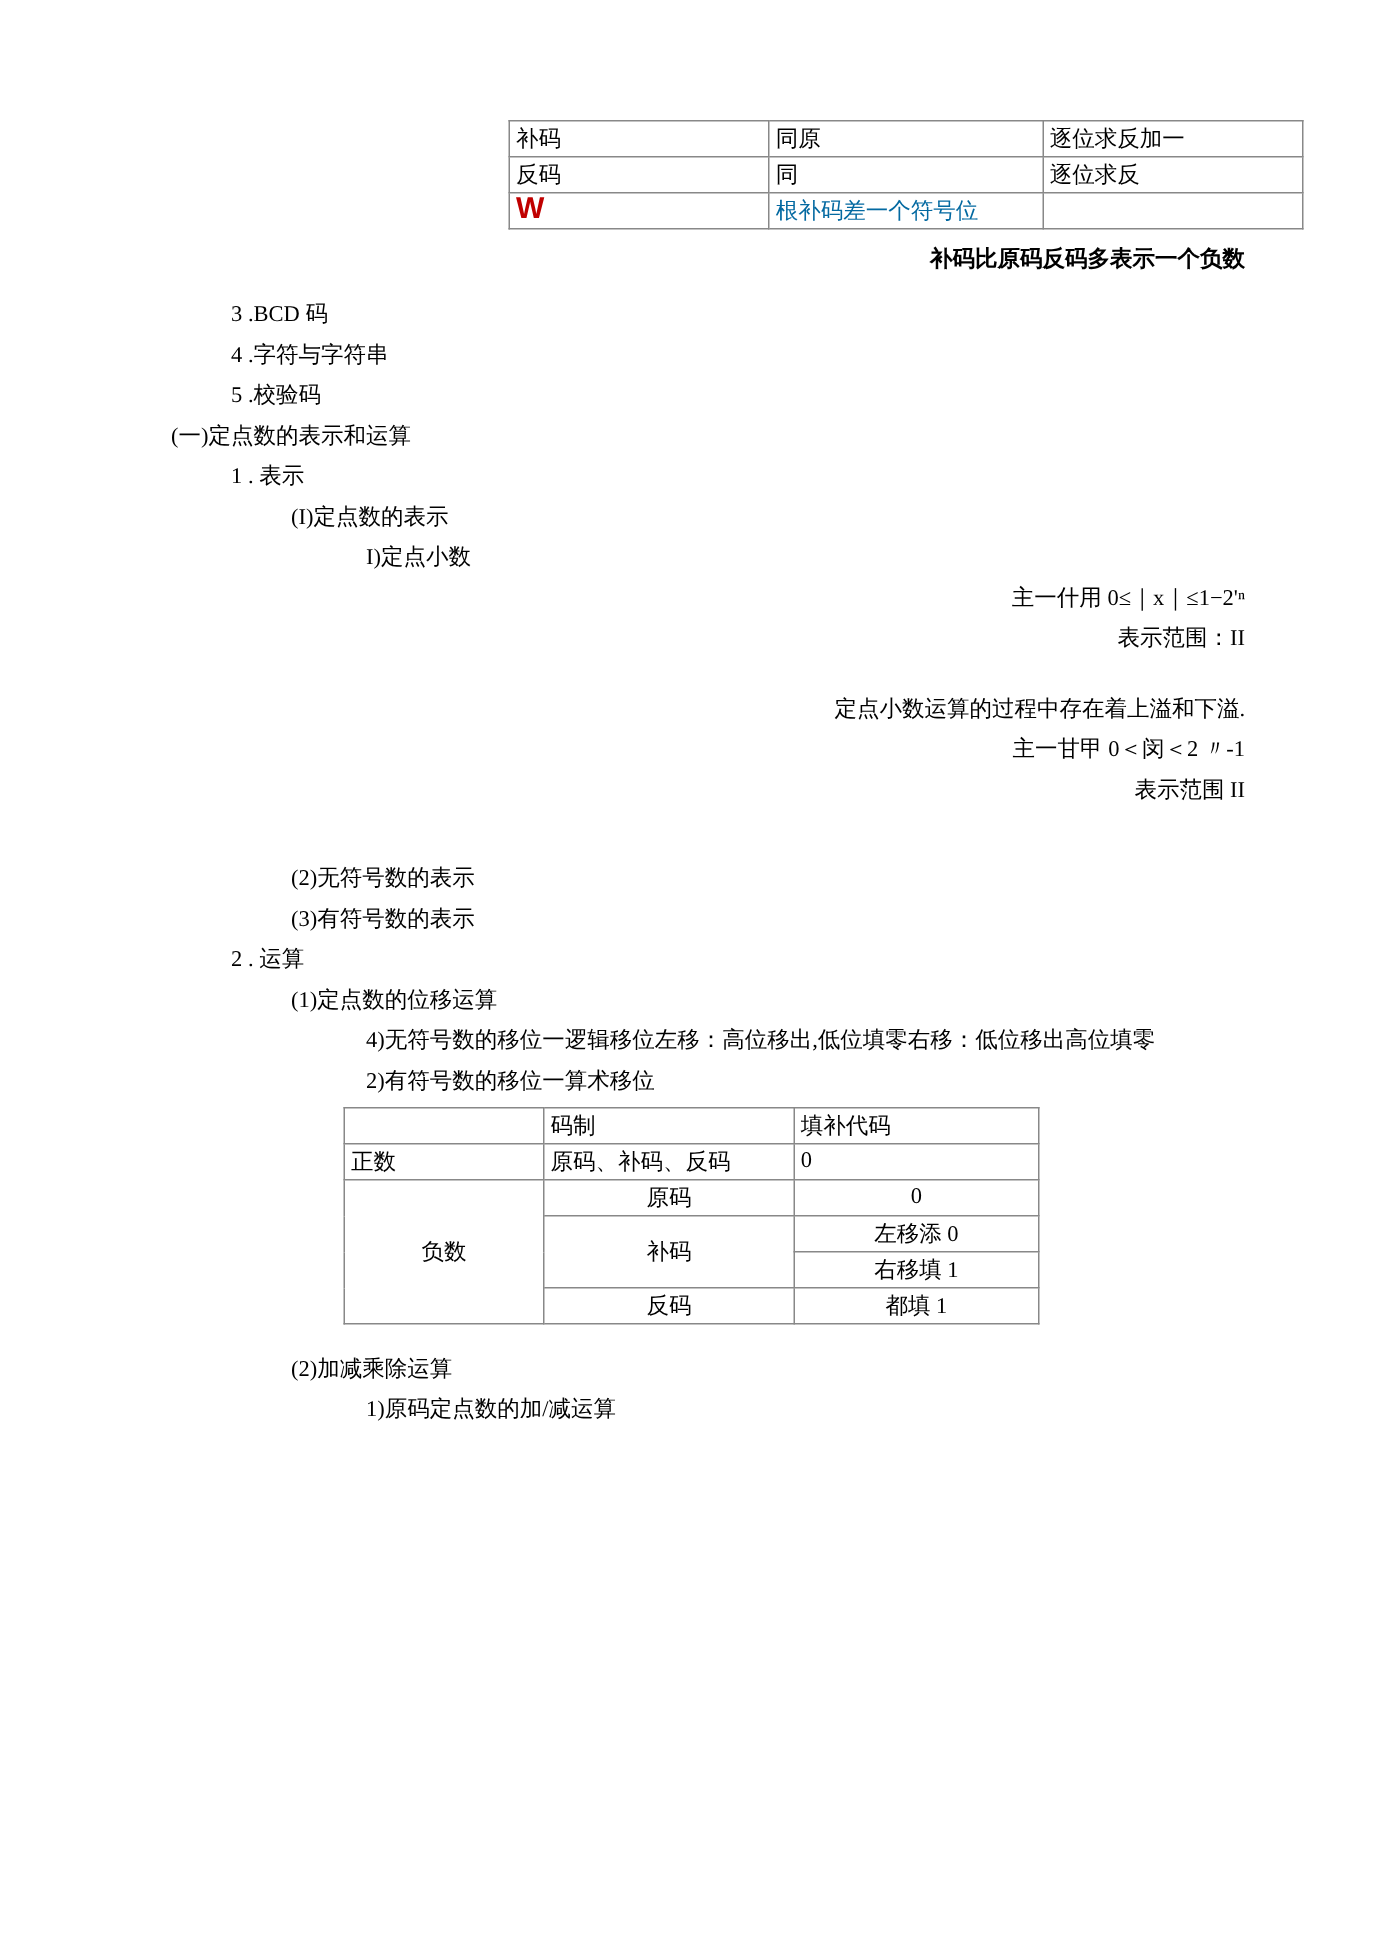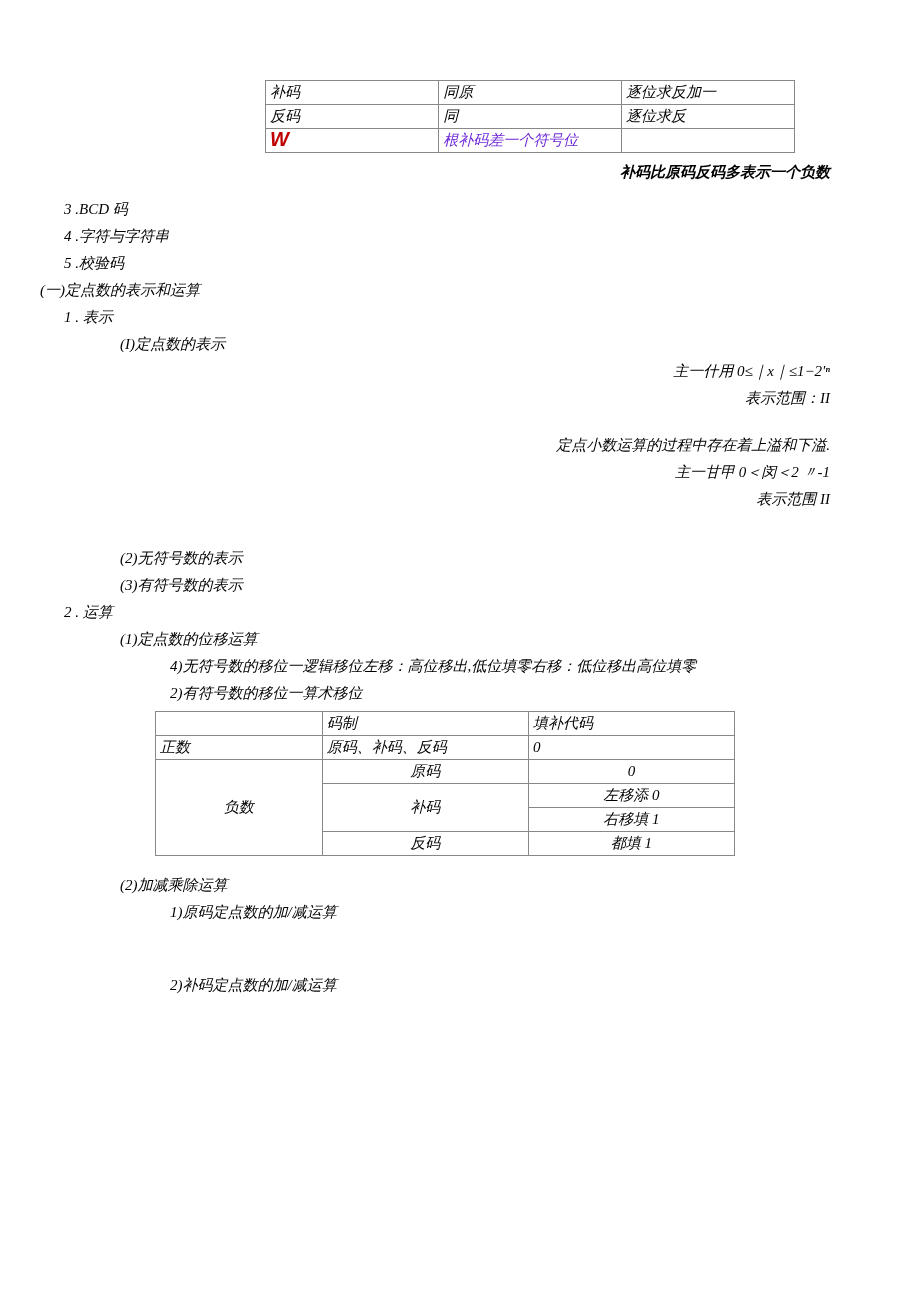--- a/index.html
+++ b/index.html
@@ -5,22 +5,21 @@
   body {
     margin: 0;
     padding: 0;
     background: #fff;
     font-family: "SimSun", "宋体", serif;
     font-size: 15px;
     color: #000;
     width: 920px;
   }
   .page {
-    padding: 80px 90px 60px 40px;
-    font-style: italic;
+    padding: 80px 90px 60px 114px;
   }
   table {
     border-collapse: collapse;
     margin: 0;
   }
   td {
     border: 1px solid #888;
     padding: 2px 4px;
     font-size: 15px;
     vertical-align: middle;
@@ -34,36 +33,36 @@
   .table1 td:nth-child(3) { width: 170px; }
   .w-icon {
     font-weight: bold;
     font-family: Arial, sans-serif;
     font-size: 20px;
     color: #c00000;
     letter-spacing: -3px;
     line-height: 16px;
     display: inline-block;
   }
-  .red-text { color: #6d28d9; }
+  .red-text { color: #0369a1; }
   .bold-line {
     font-weight: bold;
     margin: 10px 0 18px 85px;
     text-align: right;
   }
-  .l1 { margin-left: 24px; margin-top: 8px; margin-bottom: 8px; }
+  .l1 { margin-left: 40px; margin-top: 8px; margin-bottom: 8px; }
   .l2 { margin-left: 80px; margin-top: 8px; margin-bottom: 8px; }
   .l3 { margin-left: 130px; margin-top: 8px; margin-bottom: 8px; }
   .l4 { margin-left: 160px; margin-top: 8px; margin-bottom: 8px; text-align: right; }
   .l0 { margin-left: 0px; margin-top: 8px; margin-bottom: 8px; }
   .gap { height: 12px; }
   .gap-big { height: 38px; }
   .table2 {
     margin-left: 115px;
-    width: 580px;
+    width: 464px;
   }
   .table2 td { text-align: left; }
   .table2 .center { text-align: center; }
   .table2 td:nth-child(1) { width: 160px; }
   .table2 td:nth-child(2) { width: 200px; }
   .table2 td:nth-child(3) { width: 200px; }
 </style>
 </head>
 <body>
 
@@ -91,20 +90,21 @@
 
   <div class="bold-line">补码比原码反码多表示一个负数</div>
 
   <div class="l1">3  .BCD 码</div>
   <div class="l1">4  .字符与字符串</div>
   <div class="l1">5  .校验码</div>
 
   <div class="l0">(一)定点数的表示和运算</div>
   <div class="l1">1  . 表示</div>
   <div class="l2">(I)定点数的表示</div>
+  <div class="l3">I)定点小数</div>
   <div class="l4">主一什用 0≤｜x｜≤1−2'ⁿ</div>
   <div class="l4">表示范围：II</div>
   <div class="gap"></div>
   <div class="l4">定点小数运算的过程中存在着上溢和下溢.</div>
   <div class="l4">主一甘甲 0＜闵＜2 〃-1</div>
   <div class="l4">表示范围 II</div>
   <div class="gap"></div>
 
   <div class="gap"></div>
   <div class="l2">(2)无符号数的表示</div>
@@ -142,15 +142,14 @@
       <td class="center">反码</td>
       <td class="center">都填 1</td>
     </tr>
   </tbody>
     </table>
 
   <div class="gap"></div>
   <div class="l2">(2)加减乘除运算</div>
   <div class="l3">1)原码定点数的加/减运算</div>
   <div class="gap-big"></div>
-  <div class="l3">2)补码定点数的加/减运算</div>
 
 </div>
 
 </body></html>

